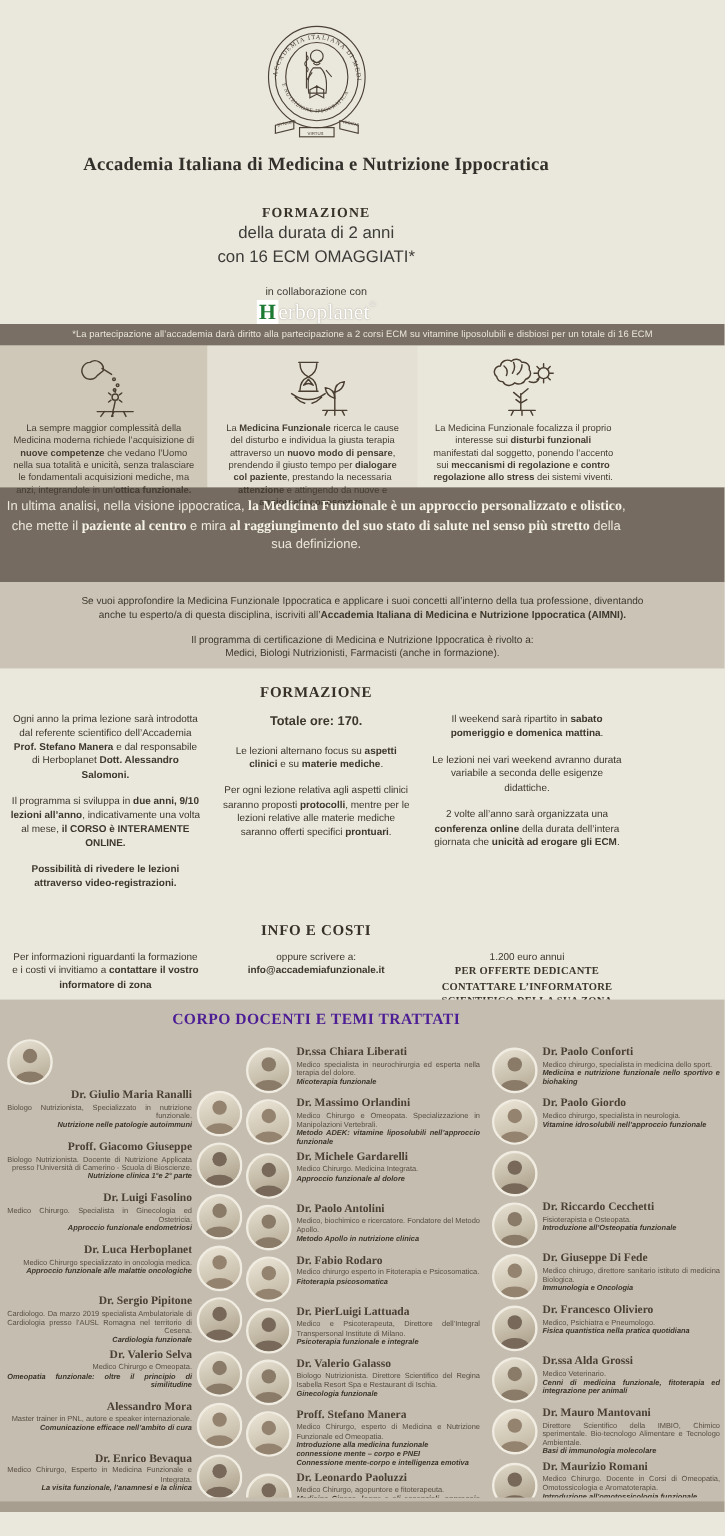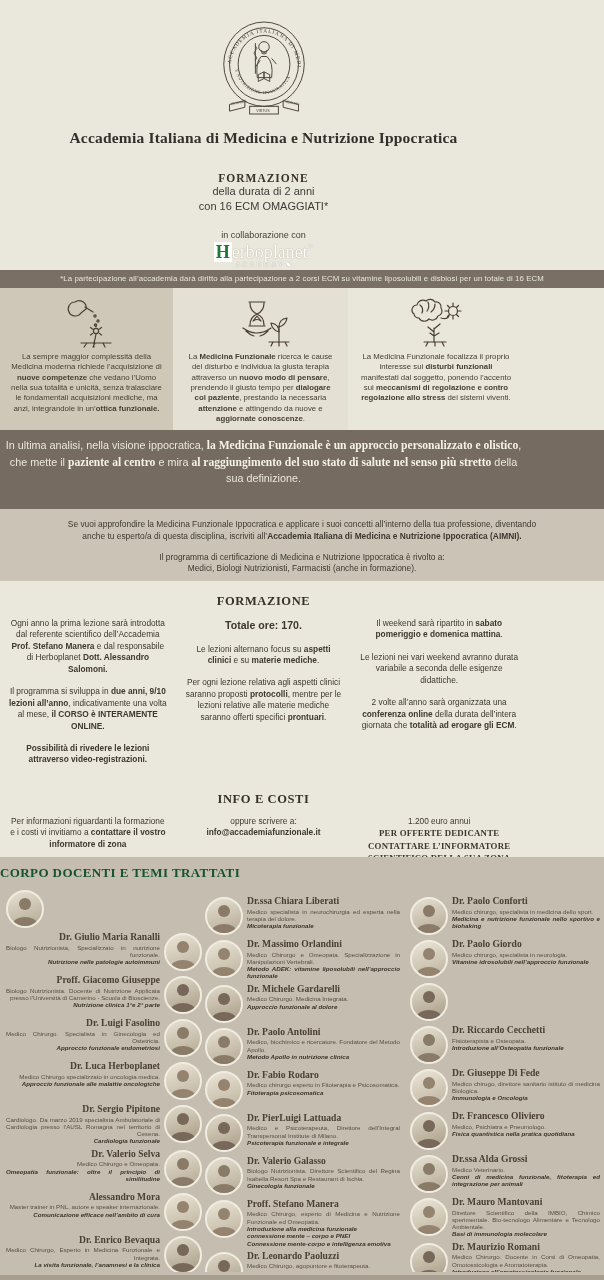--- a/index.html
+++ b/index.html
@@ -8,38 +8,38 @@
   .c527{width:527px;}
   .b{font-weight:700;}
 
   
   .header{height:270px;overflow:hidden;text-align:center;}
   .seal{display:block;margin:20px auto 0;}
   .title{font-family:"Liberation Serif","DejaVu Serif",serif;font-weight:700;font-size:15.5px;
          color:#32302a;margin-top:13px;letter-spacing:.2px;}
   .prog-label{font-family:"Liberation Serif","DejaVu Serif",serif;font-weight:700;font-size:11.5px;
          letter-spacing:1px;color:#37322a;margin-top:25px;}
-  .prog-line{font-size:11px;line-height:1.4;color:#3c3c38;}
+  .prog-line{font-size:14px;line-height:1.4;color:#3c3c38;}
   .collab{font-size:9px;margin-top:15px;color:#42403a;}
   .brand{margin-top:3px;line-height:1;}
   .brand-main{font-family:"Liberation Serif","DejaVu Serif",serif;font-size:18px;color:#ffffff;
          text-shadow:0 0 1px rgba(92,82,62,.65);}
   .brand-h{color:#1d7a33;background:#ffffff;padding:0 2px;text-shadow:none;font-weight:700;}
   .brand-reg{font-size:7px;color:#fff;vertical-align:top;text-shadow:0 0 1px rgba(92,82,62,.6);}
   .brand-sub{font-size:6.5px;letter-spacing:2.5px;color:#ffffff;margin-top:1px;
          text-shadow:0 0 1px rgba(92,82,62,.7);}
   .leaf{display:inline-block;width:5px;height:5px;background:#fff;border-radius:0 100% 0 100%;
          margin-left:1px;box-shadow:0 0 1px rgba(92,82,62,.6);}
 
   
   .note-bar{height:18px;background:#7a6f64;color:#eae6da;font-size:7.8px;line-height:18px;
          text-align:center;letter-spacing:.1px;}
 
   
-  .features{display:flex;height:142px;}
+  .features{display:flex;height:118px;}
   .fcol{box-sizing:border-box;}
   .fcol1{width:173px;background:#cfc8b9;}
   .fcol2{width:175px;background:#e4e0d4;}
   .fcol3{flex:1;background:#e9e6da;}
   .feat-inner{width:152px;margin:8px auto 0;text-align:center;font-size:7.8px;line-height:1.33;color:#453d31;}
   .fcol3 .feat-inner{margin-left:12px;}
   .feat-icon{display:block;margin:0 auto 4px;}
   .feat-icon *{stroke:#4a3e31;fill:none;stroke-width:1.2;stroke-linecap:round;stroke-linejoin:round;}
 
   
@@ -60,21 +60,21 @@
   .sec-title{font-family:"Liberation Serif","DejaVu Serif",serif;font-weight:700;font-size:12.5px;
         letter-spacing:.6px;color:#37312a;text-align:center;padding-top:13px;}
   .cols{display:grid;grid-template-columns:repeat(3,1fr);width:527px;margin-top:9px;}
   .fp{font-size:8.3px;line-height:1.38;text-align:center;margin:0 8px 11px;color:#3d372e;}
   .big{font-size:10.6px;}
   .caps-serif{font-family:"Liberation Serif","DejaVu Serif",serif;font-size:8.8px;letter-spacing:.2px;}
 
   
   .faculty{height:418px;background:#c5bdaf;overflow:hidden;}
   .doc-title{font-family:"Liberation Serif","DejaVu Serif",serif;font-weight:700;font-size:13px;
-        letter-spacing:.4px;color:#14532d;padding-top:8px;}
+        letter-spacing:.4px;color:#4c1d95;text-align:center;padding-top:8px;}
   .doc-grid{display:grid;grid-template-columns:202px 202px 200px;margin-top:5px;height:386px;overflow:hidden;}
   .doc-col{overflow:hidden;box-sizing:border-box;}
   .doc-col-left{padding:2px 0 0 6px;}
   .doc-col-mid{padding:9px 4px 0 3px;}
   .doc-col-right{padding:9px 4px 0 6px;}
   .doc-item{display:flex;gap:4px;margin-bottom:3px;align-items:flex-start;}
   .doc-text{flex:1;min-width:0;}
   .doc-name{font-family:"Liberation Serif","DejaVu Serif",serif;font-weight:700;font-size:9.6px;
         color:#4a4033;line-height:1.2;margin-bottom:1px;}
   .doc-desc{font-size:6.2px;line-height:1.18;color:#574e41;text-align:justify;}
@@ -223,21 +223,21 @@
 
   <p class="fp"><span>Le lezioni alternano focus su </span><span class="b">aspetti clinici</span><span> e su </span><span class="b">materie mediche</span><span>.</span></p>
 
   <p class="fp"><span>Per ogni lezione relativa agli aspetti clinici saranno proposti </span><span class="b">protocolli</span><span>, mentre per le lezioni relative alle materie mediche saranno offerti specifici </span><span class="b">prontuari</span><span>.</span></p>
 </div>
       <div>
   <p class="fp"><span>Il weekend sarà ripartito in </span><span class="b">sabato pomeriggio e domenica mattina</span><span>.</span></p>
 
   <p class="fp"><span>Le lezioni nei vari weekend avranno durata variabile a seconda delle esigenze didattiche.</span></p>
 
-  <p class="fp"><span>2 volte all’anno sarà organizzata una </span><span class="b">conferenza online</span><span> della durata dell’intera giornata che </span><span class="b">totalità ad erogare gli ECM</span><span>.</span></p>
+  <p class="fp"><span>2 volte all’anno sarà organizzata una </span><span class="b">conferenza online</span><span> della durata dell’intera giornata che </span><span class="b">unicità ad erogare gli ECM</span><span>.</span></p>
 </div>
     </div>
   </div>
 
   <div class="sec sec-info">
     <div class="c527 sec-title">INFO E COSTI</div>
     <div class="cols">
       <div>
   <p class="fp"><span>Per informazioni riguardanti la formazione e i costi vi invitiamo a </span><span class="b">contattare il vostro informatore di zona</span></p>
 </div>

